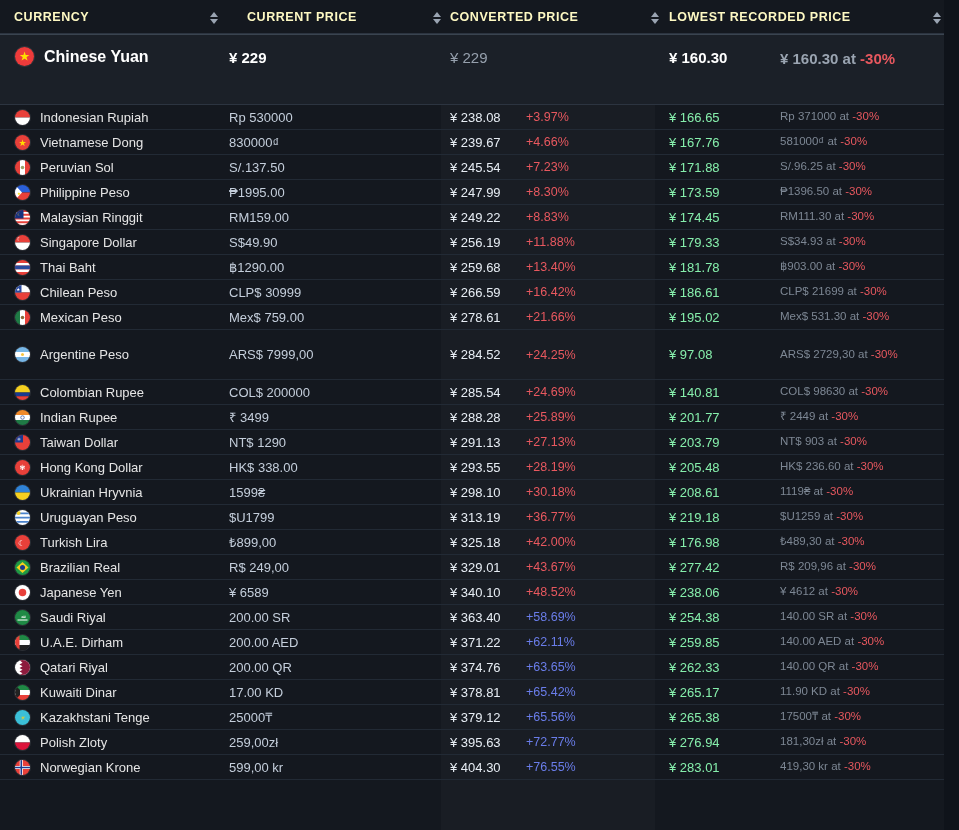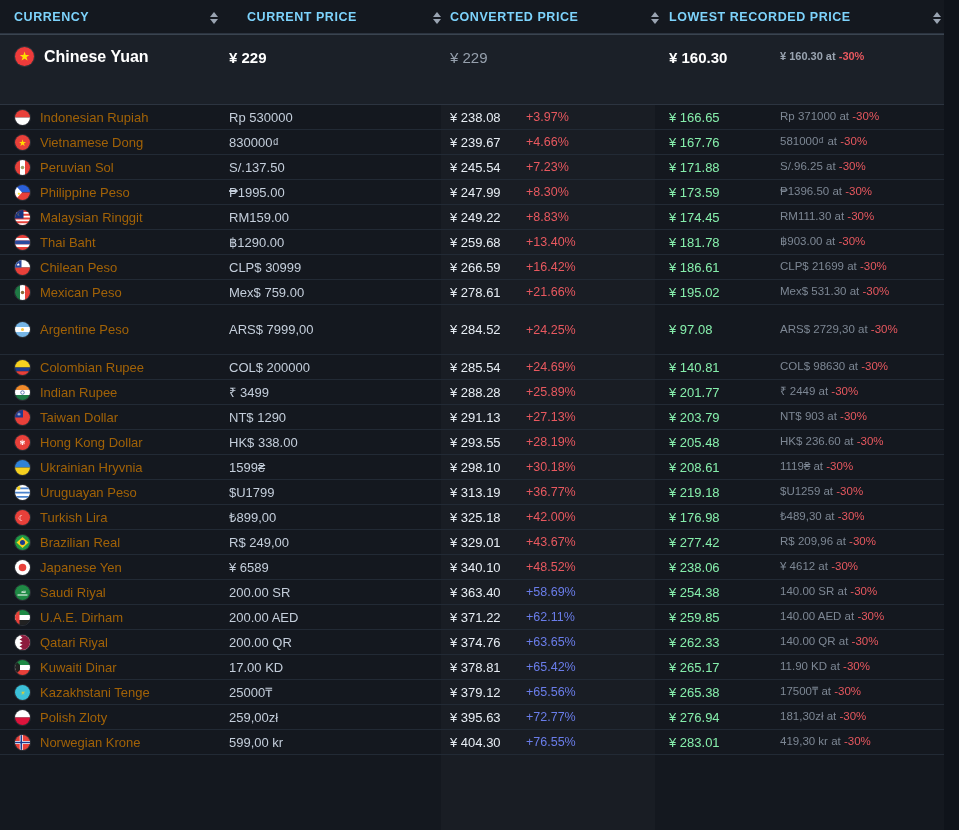--- a/index.html
+++ b/index.html
@@ -14,21 +14,21 @@
   
   .thead {
     height: 34px;
     background: #14181f;
     display: flex;
     align-items: center;
     position: relative;
     border-bottom: 1px solid #2c3440;
   }
   .th {
-    color: #7dd3fc;
+    color: #fef9c3;
     font-size: 12.5px;
     font-weight: bold;
     letter-spacing: 0.55px;
     display: flex;
     align-items: center;
     height: 34px;
     white-space: nowrap;
   }
   .th-currency  { position: absolute; left: 14px; }
   .th-current   { position: absolute; left: 247px; text-align: center; }
@@ -93,37 +93,37 @@
   }
 
   .cell { position: absolute; white-space: nowrap; }
   .c-currency  { left: 14px; display: flex; align-items: center; gap: 9px; }
   .c-current   { left: 229px; }
   .c-converted { left: 450px; }
   .c-pct       { left: 526px; }
   .c-lowest    { left: 669px; }
   .c-lowest-at { left: 780px; width: 160px; white-space: normal; line-height: 1.35; }
 
-  .row .c-currency  { color: #a16207; }
+  .row .c-currency  { color: #e5e5e5; }
   .row .c-current   { color: #c4cedb; }
   .row .c-converted { color: #e7edf4; }
   .row .c-lowest    { color: #86efac; }
   .row .c-lowest-at { color: #7d8794; font-size: 11.5px; }
   .row .c-pct       { font-size: 12.5px; }
 
   .pct-red  { color: #e8585f; }
   .pct-blue { color: #6a7dea; }
   .neg      { color: #e8585f; }
 
   .featured .cell { top: 14px; }
   .featured .c-currency  { font-size: 16px; font-weight: bold; color: #ffffff; top: 11px; }
   .featured .c-current   { font-size: 15px; font-weight: bold; color: #ffffff; }
   .featured .c-converted { font-size: 15px; color: #96a0ad; }
   .featured .c-lowest    { font-size: 15px; font-weight: bold; color: #ffffff; }
-  .featured .c-lowest-at { font-size: 11px; color: #9aa4b1; font-weight: bold; width: 120px; }
+  .featured .c-lowest-at { font-size: 15px; color: #9aa4b1; font-weight: bold; width: 120px; }
   .featured .c-lowest-at .neg { color: #e8585f; }
 
   
   .flag {
     width: 17px; height: 17px; border-radius: 50%;
     flex: 0 0 17px;
     overflow: hidden;
     position: relative;
     border: 1px solid rgba(255,255,255,0.10);
   }
@@ -269,20 +269,37 @@
         <div class="cell c-current">RM159.00</div>
         <div class="cell c-converted">¥ 249.22</div>
         <div class="cell c-pct pct-red">+8.83%</div>
         <div class="cell c-lowest">¥ 174.45</div>
         <div class="cell c-lowest-at"><span>RM111.30 at</span> <span class="neg">-30%</span></div>
       </div>
       <div class="row">
         <div class="cell c-currency">
           <span class="flag">
             <svg viewBox="0 0 60 60" preserveAspectRatio="xMidYMid slice">
+              <rect width="60" height="30" fill="#e8403a"></rect>
+              <rect y="30" width="60" height="30" fill="#fff"></rect>
+              <text x="16" y="24" font-size="20" fill="#fff" text-anchor="middle">☾</text>
+            </svg>
+          </span>
+          <span>Singapore Dollar</span>
+        </div>
+        <div class="cell c-current">S$49.90</div>
+        <div class="cell c-converted">¥ 256.19</div>
+        <div class="cell c-pct pct-red">+11.88%</div>
+        <div class="cell c-lowest">¥ 179.33</div>
+        <div class="cell c-lowest-at"><span>S$34.93 at</span> <span class="neg">-30%</span></div>
+      </div>
+      <div class="row">
+        <div class="cell c-currency">
+          <span class="flag">
+            <svg viewBox="0 0 60 60" preserveAspectRatio="xMidYMid slice">
               <rect width="60" height="60" fill="#e8403a"></rect>
               <rect y="12" width="60" height="10" fill="#fff"></rect>
               <rect y="22" width="60" height="16" fill="#2a4a9e"></rect>
               <rect y="38" width="60" height="10" fill="#fff"></rect>
             </svg>
           </span>
           <span>Thai Baht</span>
         </div>
         <div class="cell c-current">฿1290.00</div>
         <div class="cell c-converted">¥ 259.68</div>

